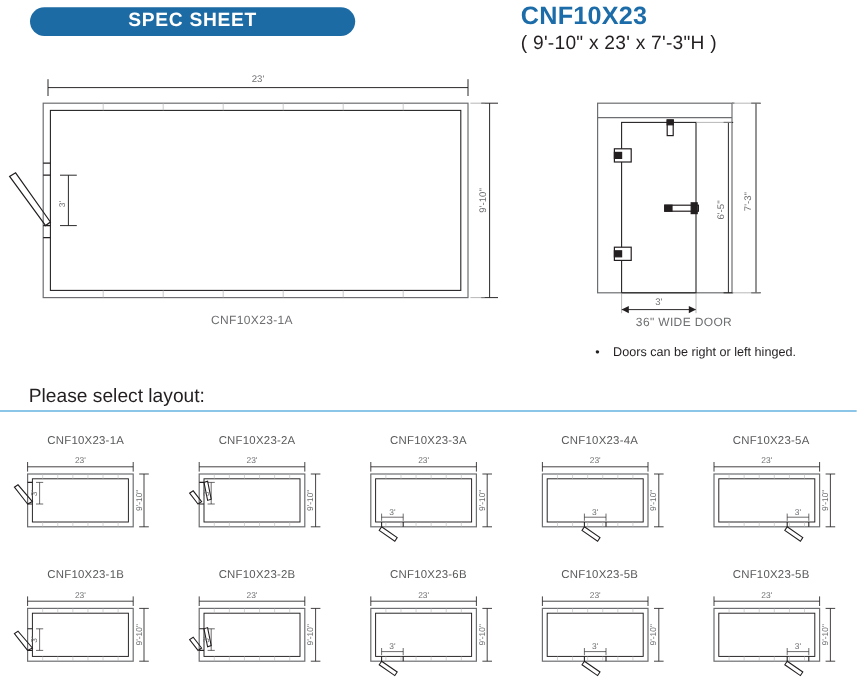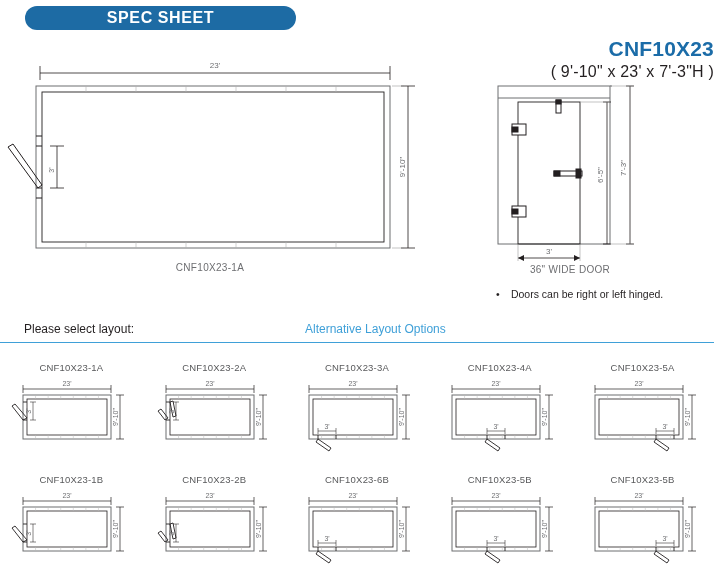--- a/index.html
+++ b/index.html
@@ -13,21 +13,21 @@
   
   .spec-pill{
     position:absolute;left:25px;top:6px;width:271px;height:24px;
     background:#1d6ba4;border-radius:12px;
     display:flex;align-items:center;justify-content:center;
   }
   .spec-pill span{
     color:#ffffff;font-weight:bold;font-size:16px;letter-spacing:.6px;
   }
   .title-block{
-    position:absolute;left:434px;top:2px;width:280px;text-align:right;margin-top:35px;
+    position:absolute;left:434px;top:2px;width:280px;text-align:left;
   }
   .model-code{
     font-size:21px;font-weight:bold;color:#1b6ca8;letter-spacing:.2px;
     line-height:24px;
   }
   .model-name{
     font-size:19px;color:#3fa0d8;line-height:23px;letter-spacing:.2px;
   }
   .model-dims{
     font-size:16px;color:#231f20;line-height:22px;letter-spacing:.2px;
@@ -51,21 +51,21 @@
   .cap-elev{left:470px;top:264px;width:200px;}
 
   .note{
     position:absolute;left:496px;top:288px;font-size:10.5px;color:#231f20;
   }
   .note .bullet{display:inline-block;width:12px;}
 
   
   .select-bar{position:absolute;left:0;top:322px;width:714px;height:24px;}
   .select-label{
-    position:absolute;left:24px;top:0;font-size:12px;color:#231f20;
+    position:absolute;left:24px;top:0;font-size:16px;color:#231f20;
   }
   .alt-label{
     position:absolute;left:305px;top:0;font-size:12px;color:#3fa0d8;
   }
   .rule{
     position:absolute;left:0;top:20px;width:714px;height:1px;
     background:#3fa0d8;
   }
 
   
@@ -212,21 +212,20 @@
   </div>
   <div class="caption cap-elev">36" WIDE DOOR</div>
 
   <div class="note">
     <span class="bullet">•</span>
     <span>Doors can be right or left hinged.</span>
   </div>
 
   <div class="select-bar">
     <div class="select-label">Please select layout:</div>
-    <div class="alt-label">Alternative Layout Options</div>
     <div class="rule"></div>
   </div>
 
   <div class="thumbs">
     <div class="thumb-row">
         <div class="thumb">
           <div class="thumb-label">CNF10X23-1A</div>
           <svg width="124" height="78" viewBox="0 0 124 78" class="thumb-svg">
             <g stroke="#231f20" fill="none" stroke-width="0.7">
               <g>

